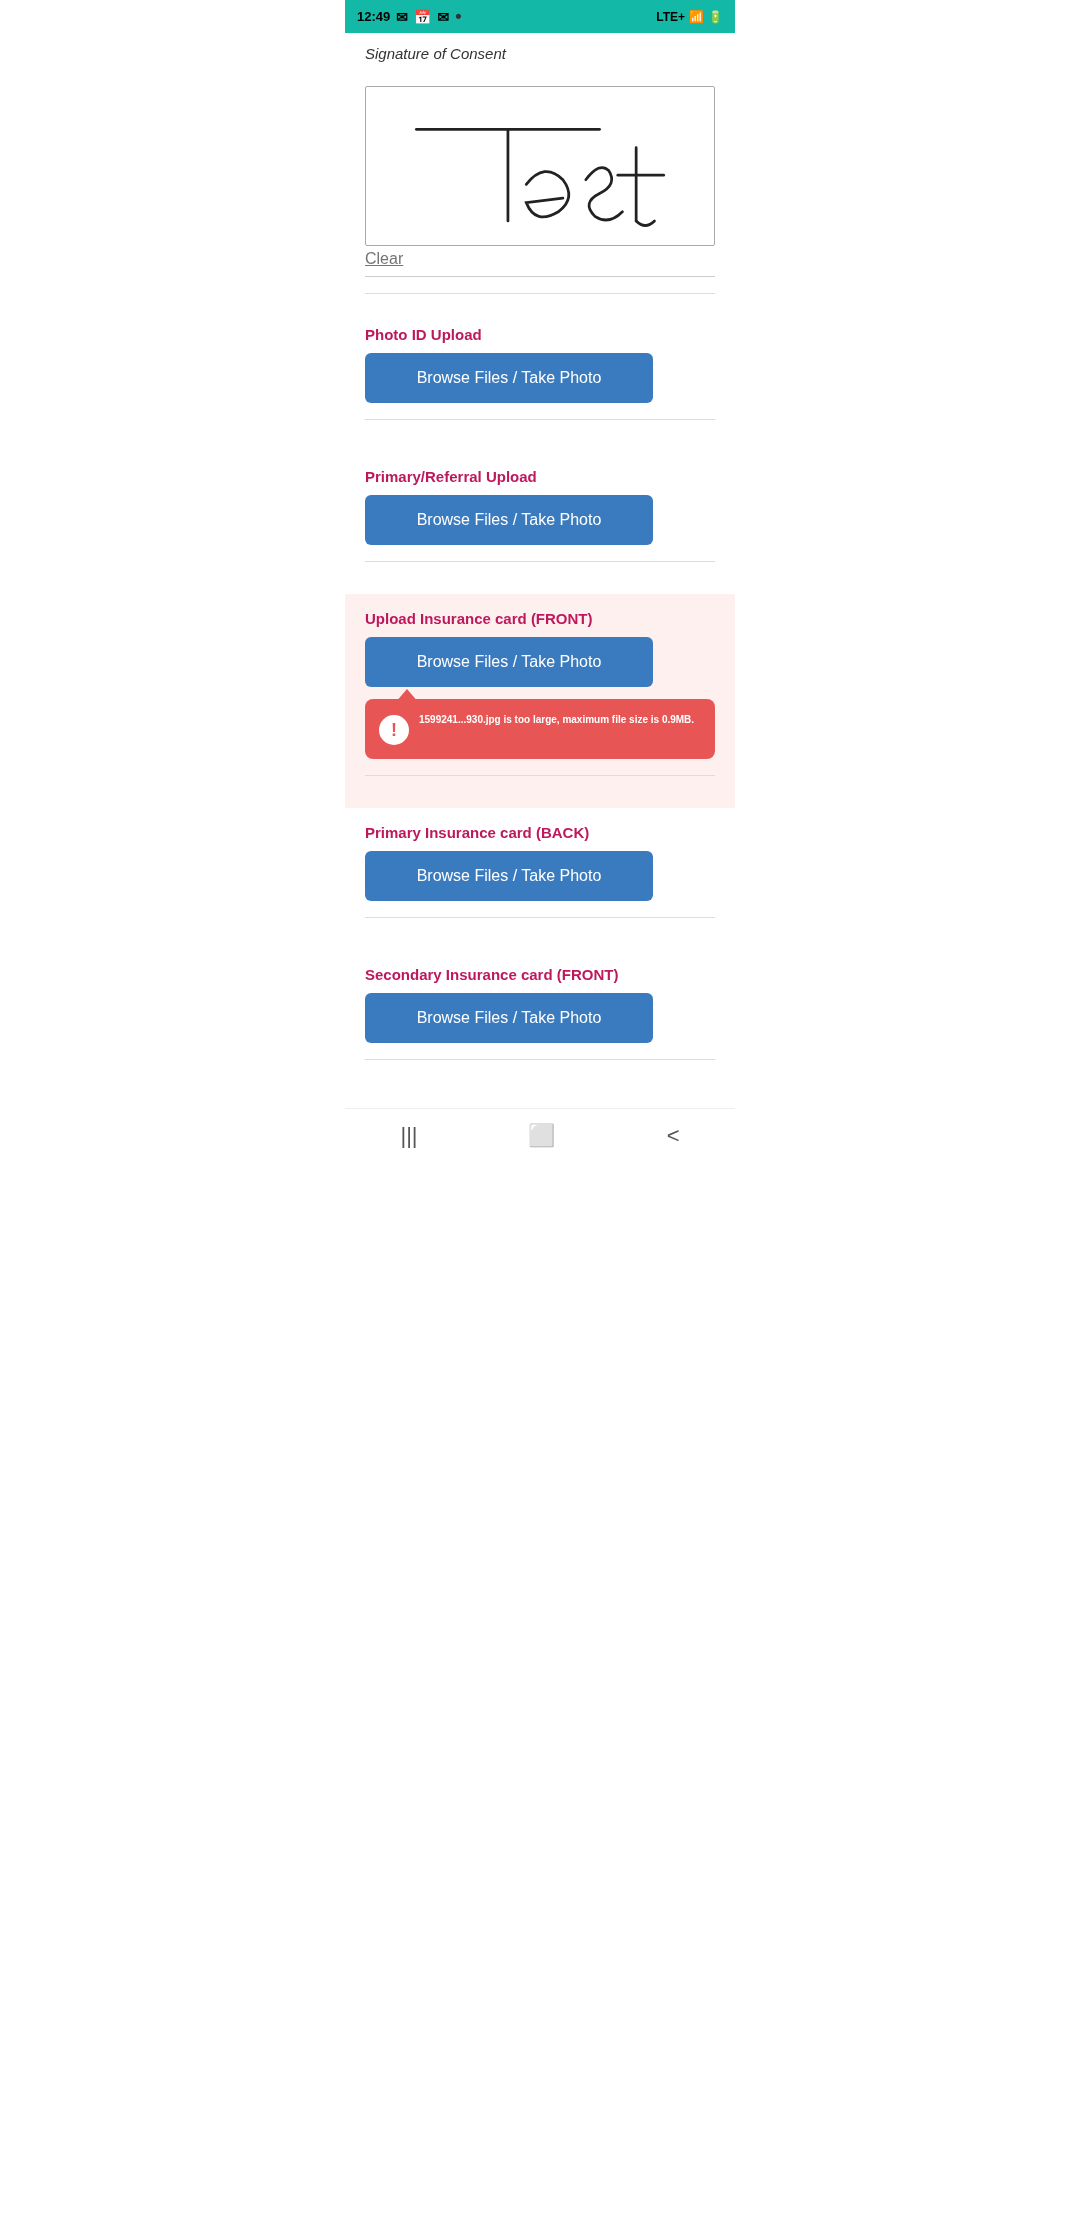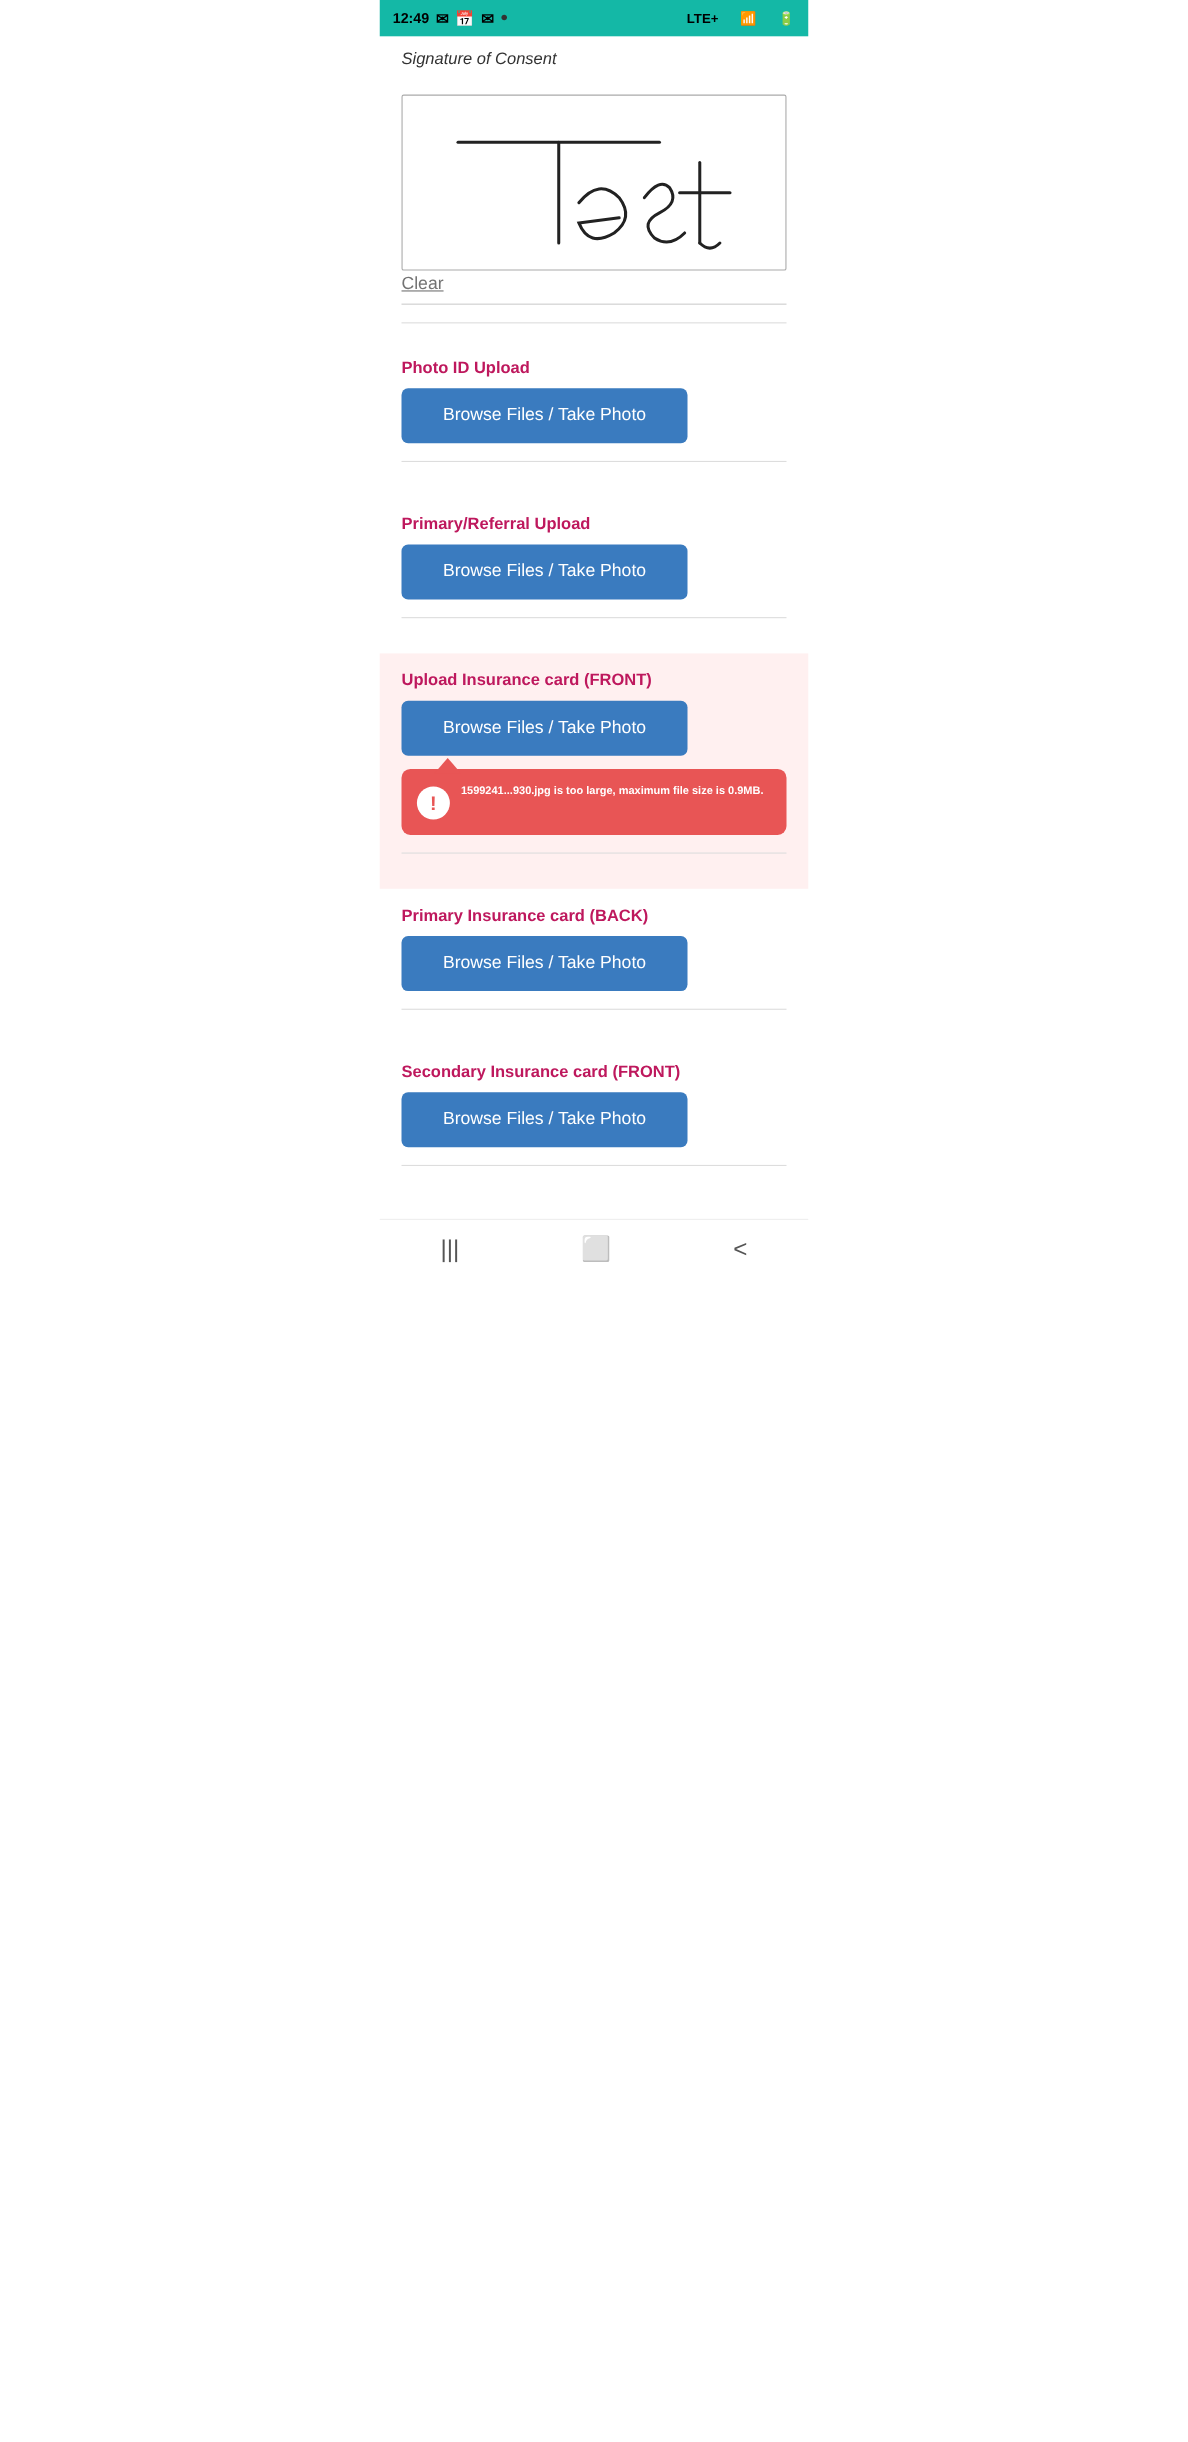--- a/index.html
+++ b/index.html
@@ -14,21 +14,21 @@
     .status-bar {
       display: flex;
       justify-content: space-between;
       align-items: center;
       padding: 6px 12px;
       background: #14b8a6;
       font-size: 13px;
       font-weight: bold;
     }
     .status-left { display: flex; align-items: center; gap: 6px; }
-    .status-right { display: flex; align-items: center; gap: 20px; font-size: 12px; }
+    .status-right { display: flex; align-items: center; gap: 4px; font-size: 12px; }
 
     .section-title {
       font-size: 15px;
       color: #be185d;
       margin-bottom: 10px;
       font-weight: 700;
     }
 
     
     .signature-section {
@@ -78,21 +78,21 @@
 
     .upload-section {
       padding: 16px 20px;
     }
     .upload-section.error-bg {
       background: #fff0f0;
     }
 
     .browse-btn {
       display: block;
-      width: 260px;
+      width: 288px;
       padding: 16px 10px;
       background: #3a7bbf;
       color: #fff;
       border: none;
       border-radius: 6px;
       font-size: 16px;
       text-align: center;
       cursor: pointer;
       font-family: sans-serif;
       margin-top: 8px;

